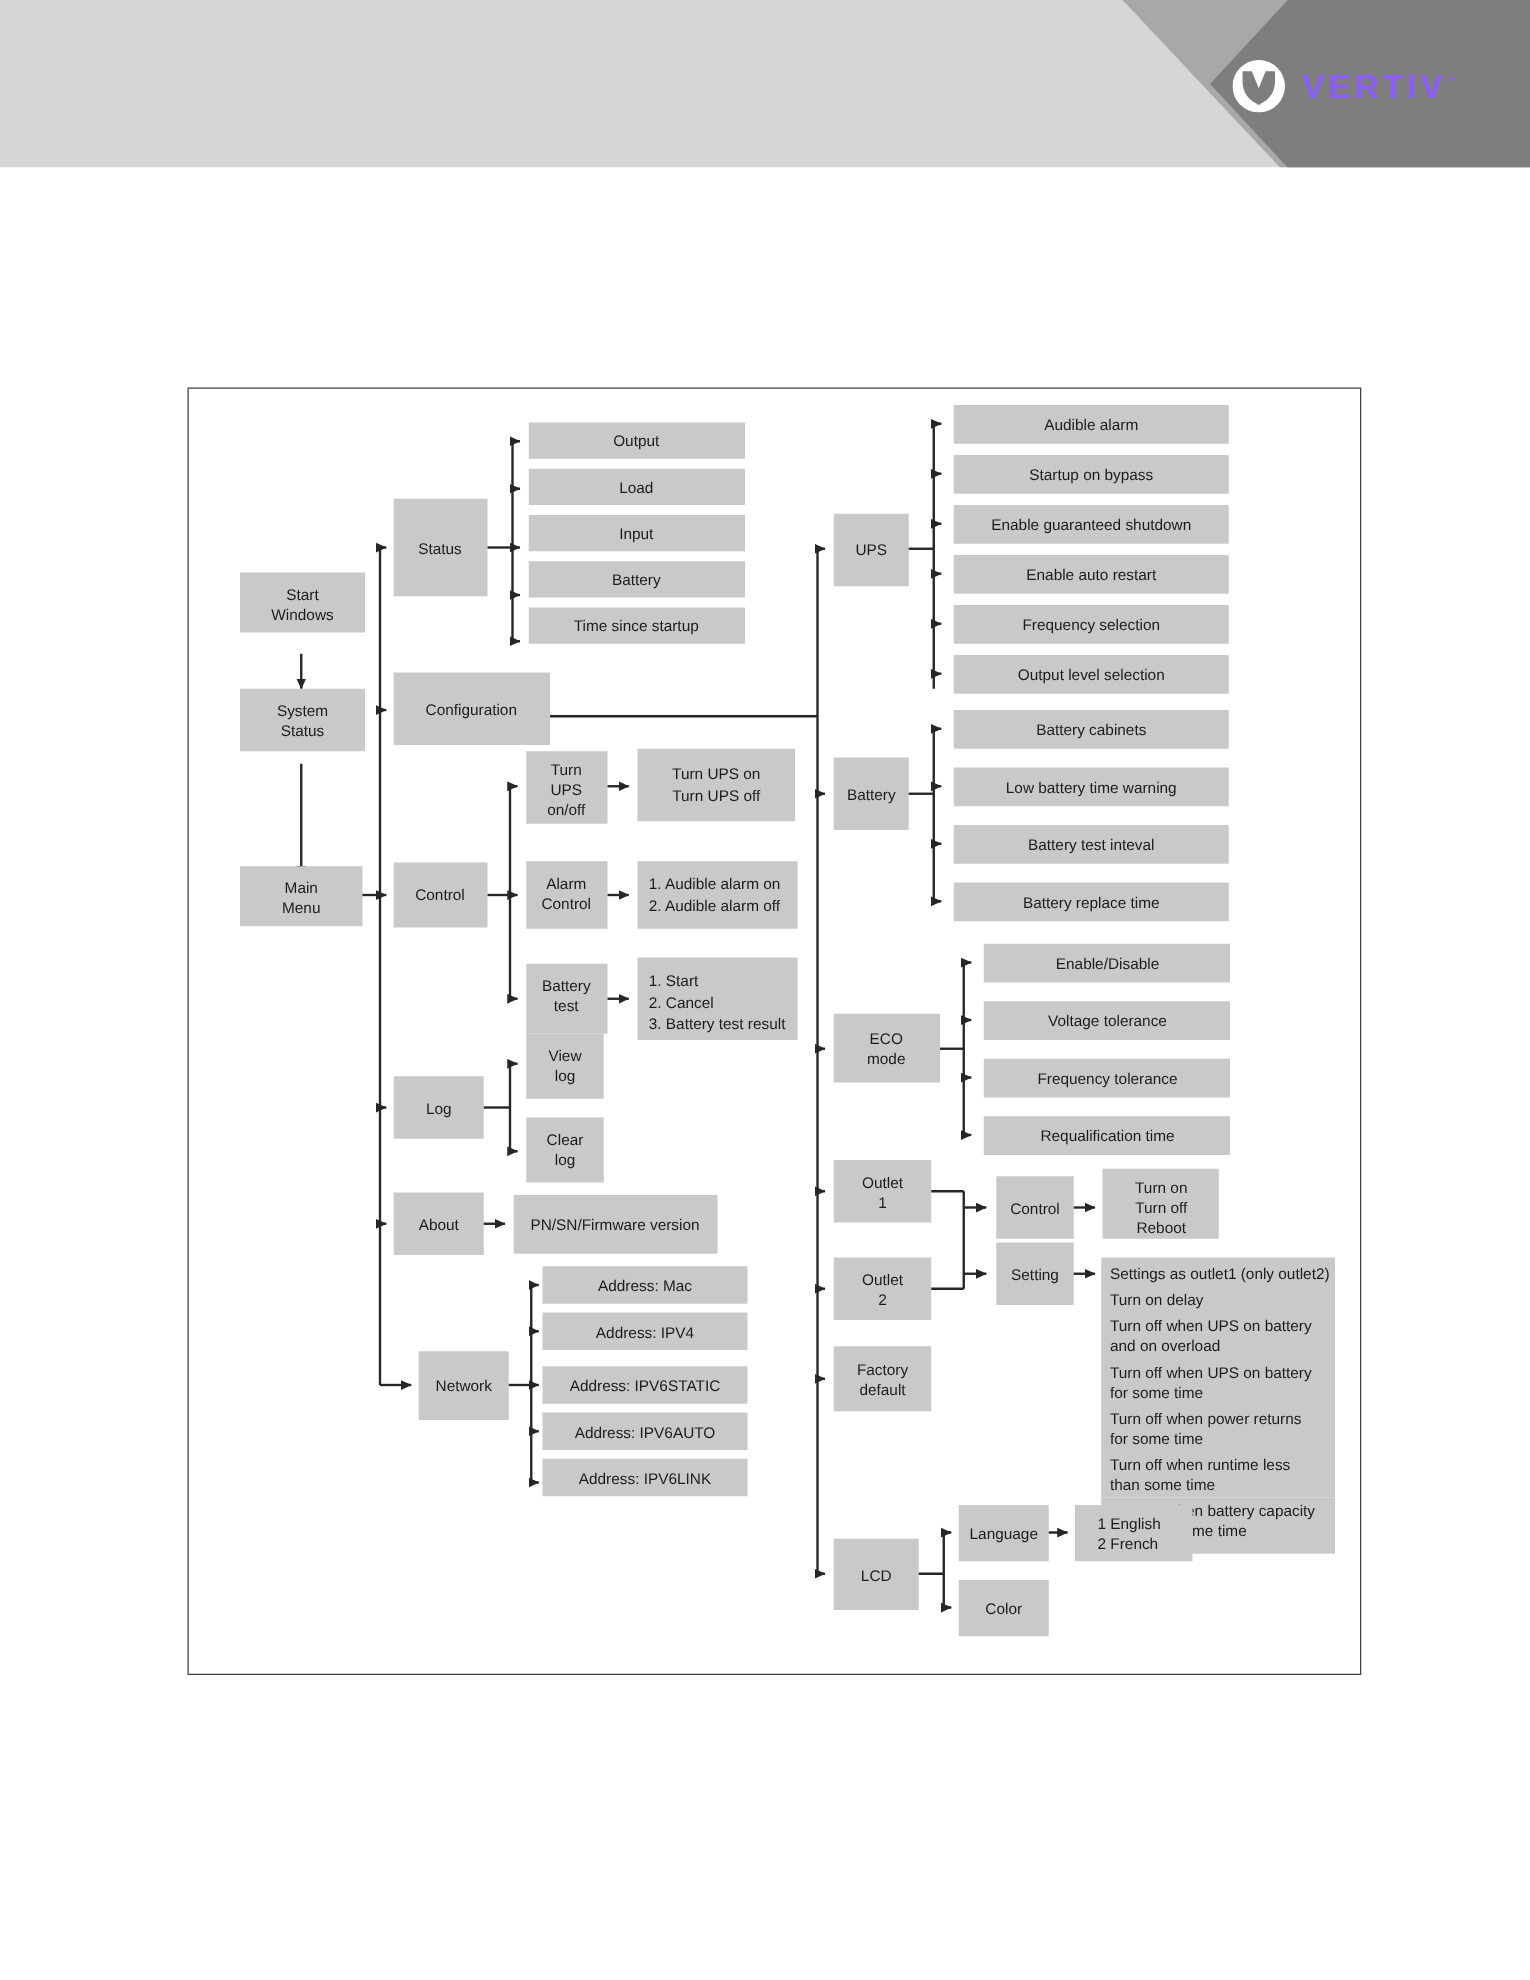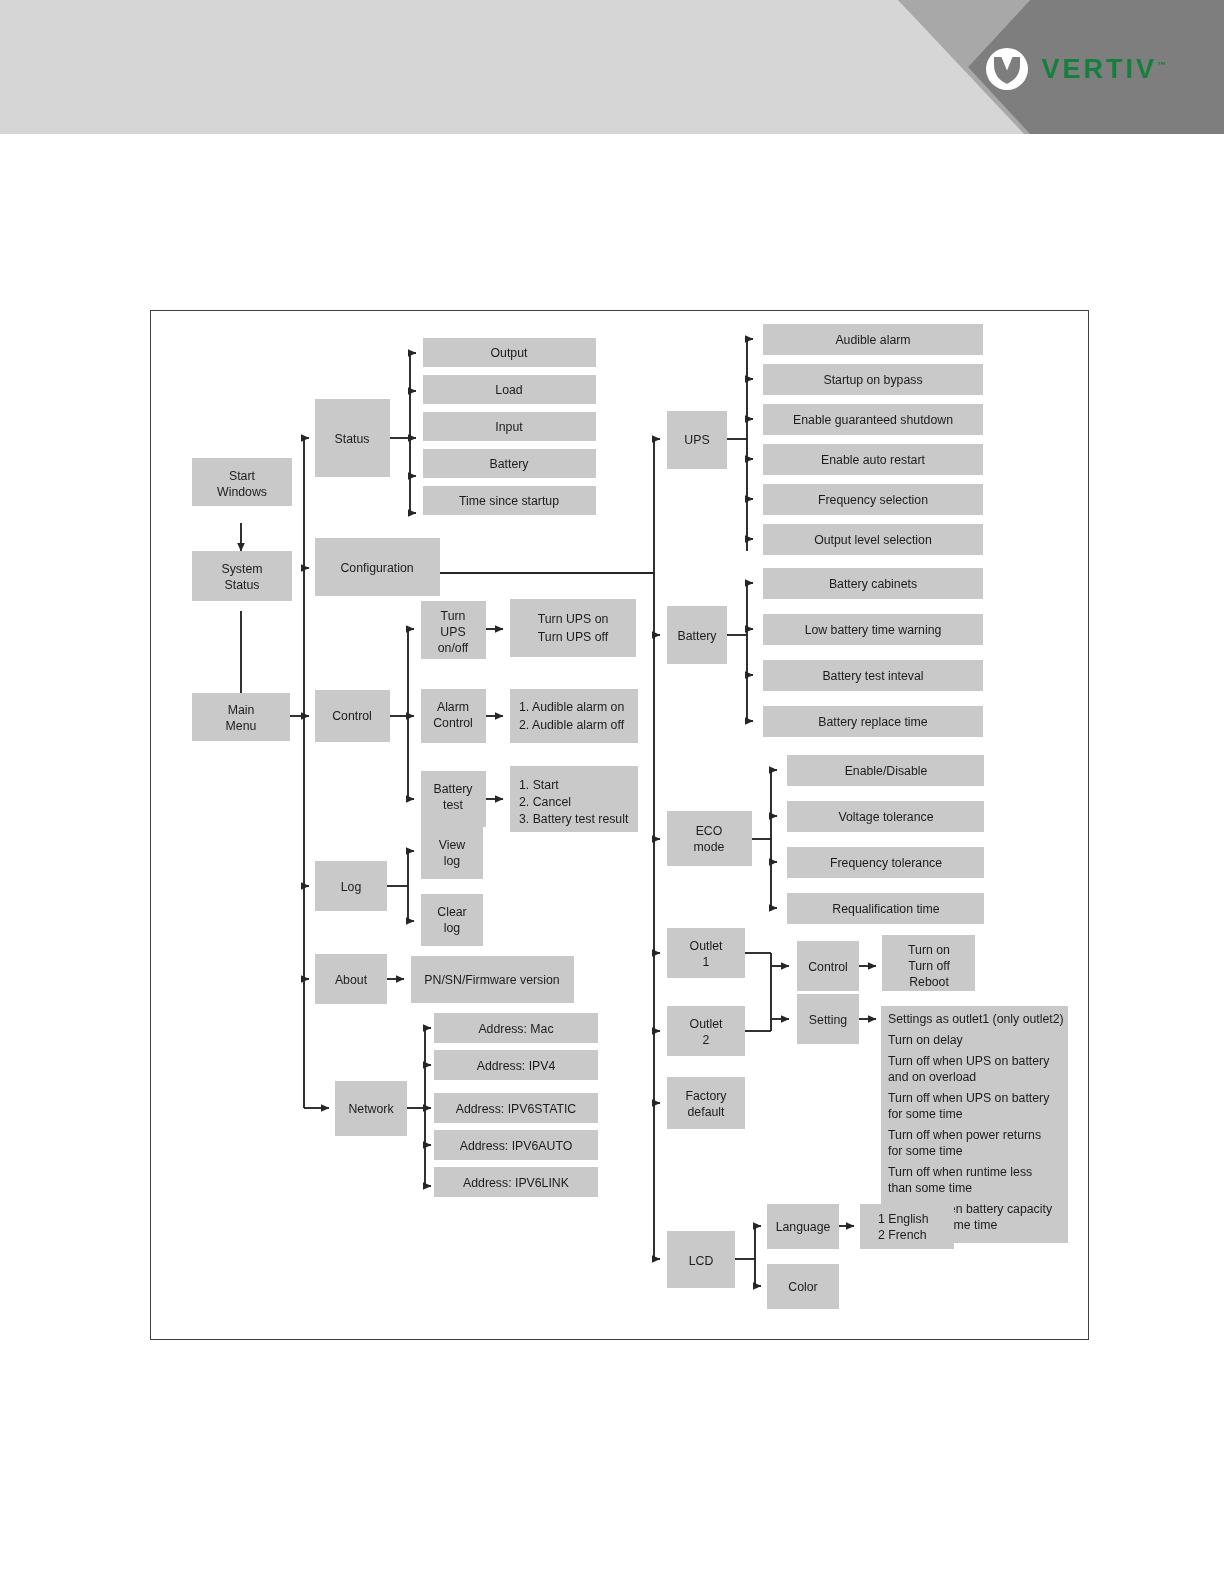--- a/index.html
+++ b/index.html
@@ -15,21 +15,21 @@
     position:absolute;left:0;top:0;width:1224px;height:134px;
     overflow:hidden;
   }
   #header-banner svg{display:block;}
   #vertiv-logo{
     position:absolute;right:58px;top:48px;
     display:flex;align-items:center;gap:13px;
   }
   #vertiv-logo .mark{width:42px;height:42px;}
   #vertiv-logo .wordmark{
-    color:#15803d;font-size:27px;font-weight:bold;
+    color:#8b5cf6;font-size:27px;font-weight:bold;
     letter-spacing:3.0px;line-height:1;
     font-family:"Liberation Sans", sans-serif;
   }
   #vertiv-logo .tm{font-size:9px;vertical-align:super;letter-spacing:0;}
 
   
   #diagram-frame{
     position:absolute;left:150px;top:310px;
     width:939px;height:1030px;
     border:1.6px solid #3f3f3f;

